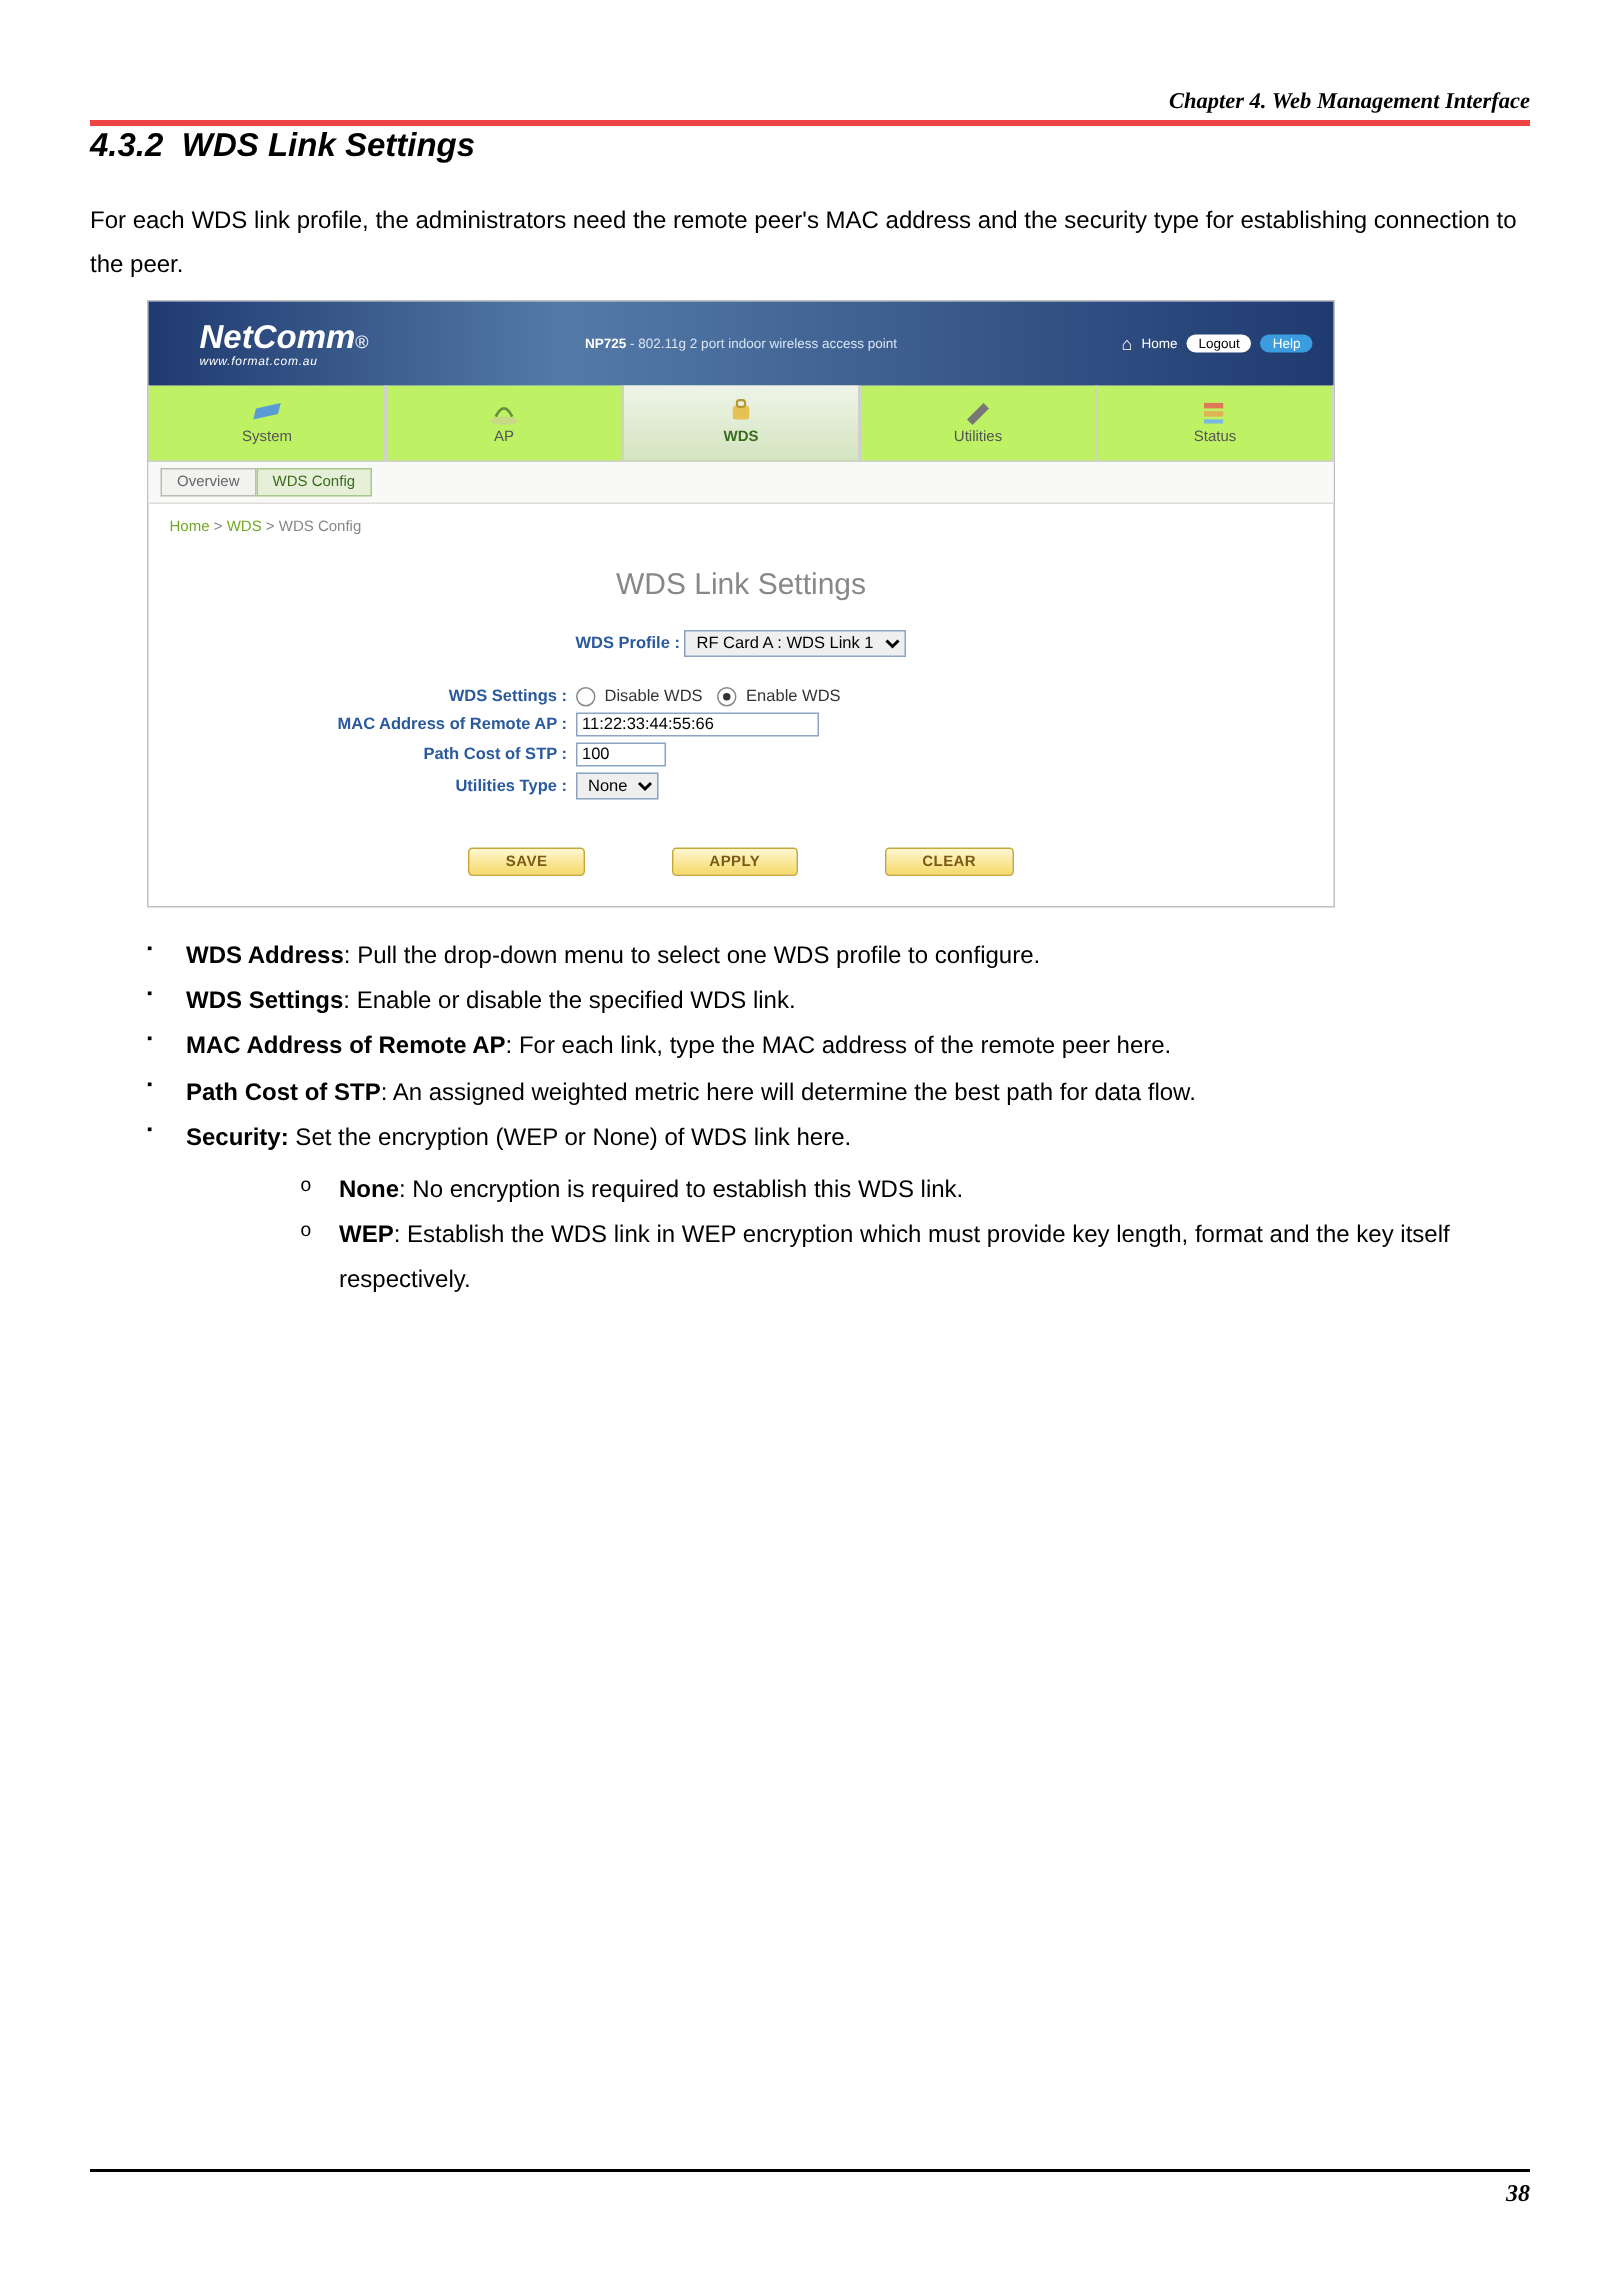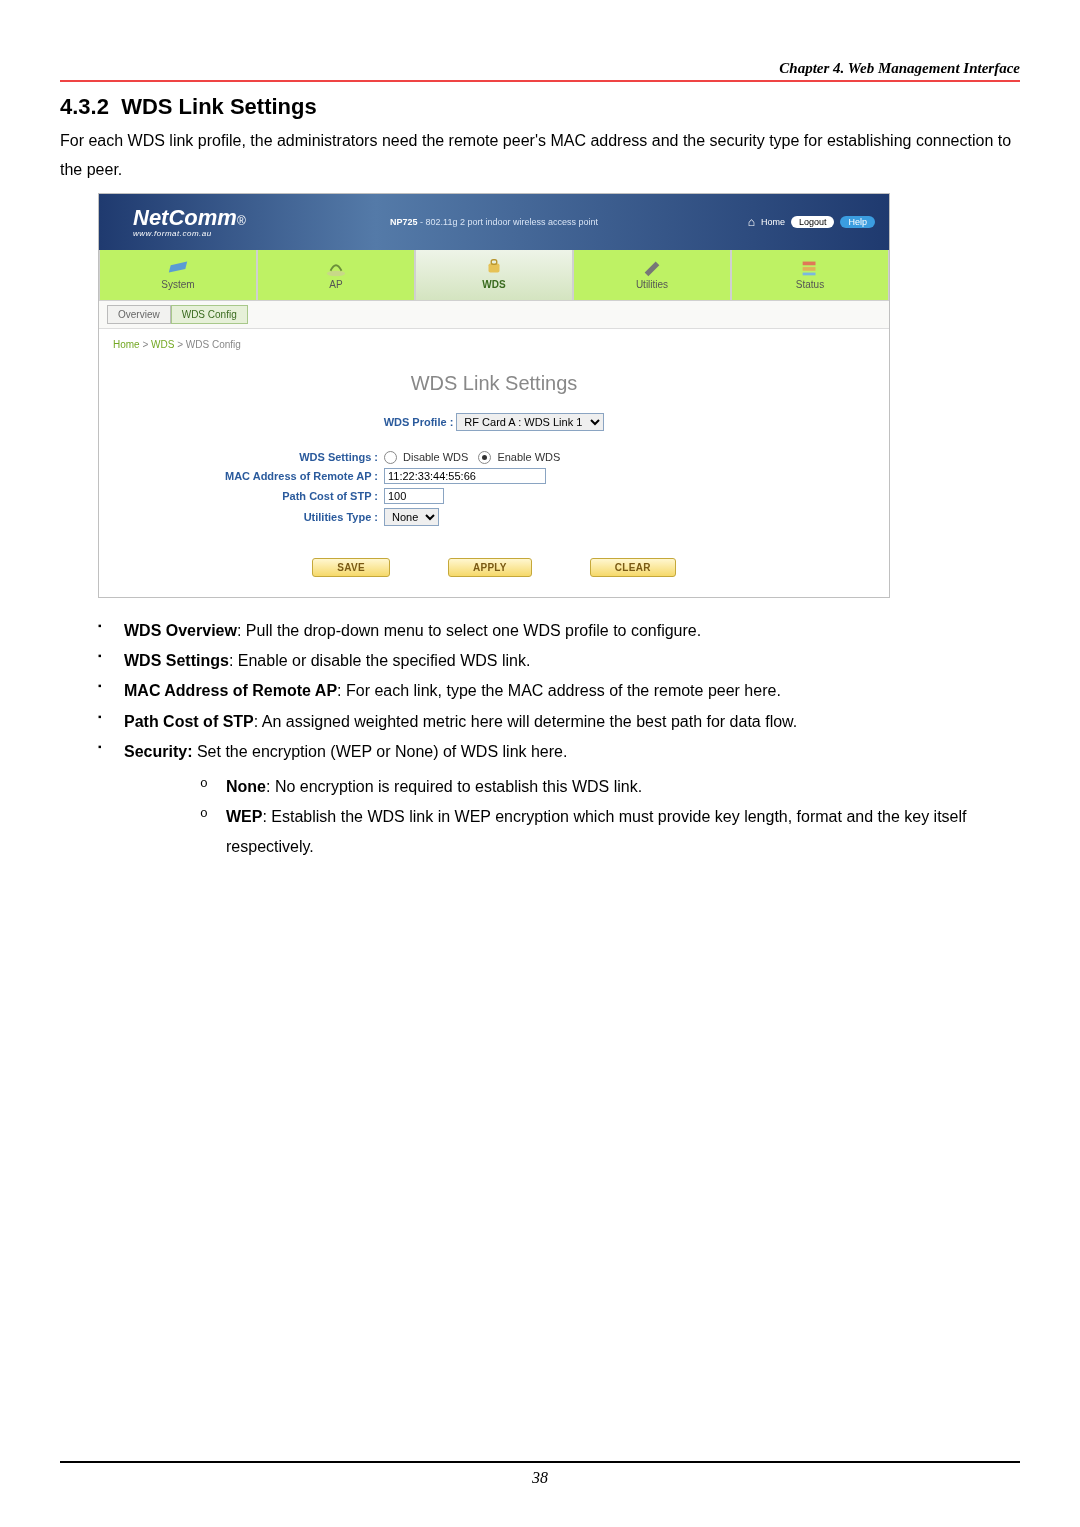--- a/index.html
+++ b/index.html
@@ -13,29 +13,29 @@
   height: 1527px;
   padding: 60px 60px 40px 60px;
   box-sizing: border-box;
   position: relative;
 }
 .chapter-header {
   text-align: right;
   font-style: italic;
   font-weight: bold;
   font-size: 15px;
-  border-bottom: 2px solid #ef4444;
+  border-bottom: 4px solid #ef4444;
   padding-bottom: 3px;
-  margin-bottom: 12px;
   font-family: "Times New Roman", serif;
 }
 .section-heading {
   font-weight: bold;
   font-size: 22px;
-  margin-bottom: 7px;
+  margin-bottom: 24px;
+  font-style: italic;
 }
 .intro-text {
   font-size: 16px;
   line-height: 1.8;
   margin-bottom: 8px;
 }
 .screenshot {
   width: 790px;
   margin: 6px 0 18px 38px;
   border: 1px solid #c0c0c0;
@@ -237,28 +237,28 @@
 ul.sub-list > li::before {
   content: "o";
   position: absolute;
   left: 0;
   top: 0;
   font-family: "Courier New", monospace;
   font-size: 13px;
 }
 .page-footer {
   position: absolute;
-  bottom: 40px;
+  bottom: 55px;
   left: 60px;
   right: 60px;
   border-top: 2px solid #000;
-  text-align: center;
+  text-align: right;
   padding-top: 6px;
   font-style: italic;
-  font-weight: normal;
+  font-weight: bold;
   font-size: 16px;
   font-family: "Times New Roman", serif;
 }
 </style>
 </head>
 <body>
 
 <div class="page">
   <div class="chapter-header">Chapter 4. Web Management Interface</div>
 
@@ -379,21 +379,21 @@
 
       <div class="btnrow">
         <button class="actbtn">SAVE</button>
         <button class="actbtn">APPLY</button>
         <button class="actbtn">CLEAR</button>
       </div>
     </div>
   </div>
 
   <ul class="doc-list">
-    <li><b>WDS Overview</b><span>: Pull the drop-down menu to select one WDS profile to configure.</span></li>
+    <li><b>WDS Address</b><span>: Pull the drop-down menu to select one WDS profile to configure.</span></li>
     <li><b>WDS Settings</b><span>: Enable or disable the specified WDS link.</span></li>
     <li><b>MAC Address of Remote AP</b><span>: For each link, type the MAC address of the remote peer here.</span></li>
     <li><b>Path Cost of STP</b><span>: An assigned weighted metric here will determine the best path for data flow.</span></li>
     <li><b>Security:</b><span> Set the encryption (WEP or None) of WDS link here.</span>
       <ul class="sub-list">
         <li><b>None</b><span>: No encryption is required to establish this WDS link.</span></li>
         <li><b>WEP</b><span>: Establish the WDS link in WEP encryption which must provide key length, format and the key itself respectively.</span></li>
       </ul>
     </li>
   </ul>

